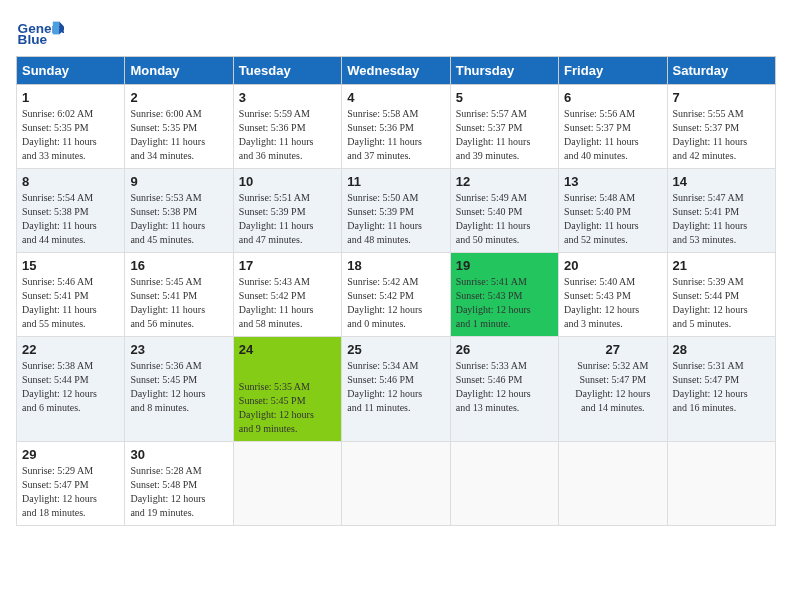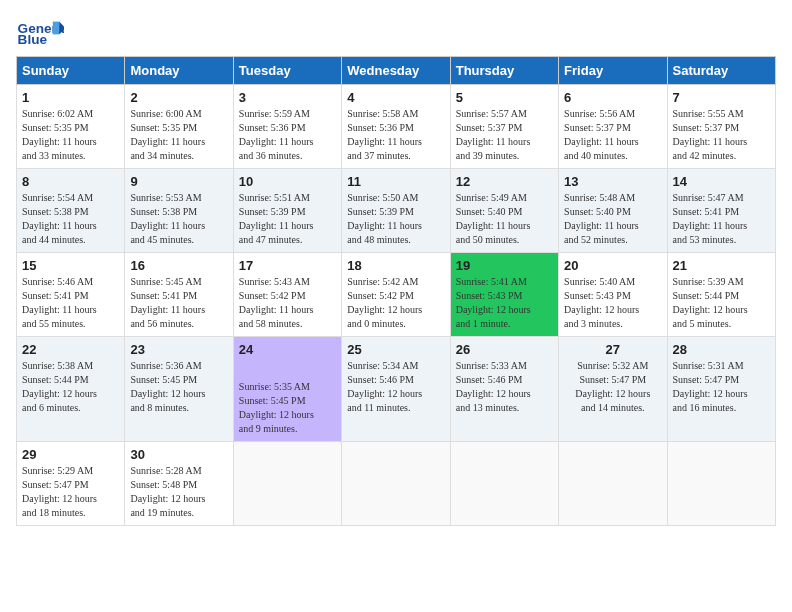--- a/index.html
+++ b/index.html
@@ -283,21 +283,21 @@
 Daylight: 12 hours
 and 6 minutes.</div>
         </td>
         <td style="background: rgb(238, 243, 248);">
           <span class="day-num">23</span>
           <div class="day-info" style="white-space: pre-line;">Sunrise: 5:36 AM
 Sunset: 5:45 PM
 Daylight: 12 hours
 and 8 minutes.</div>
         </td>
-        <td style="background: #c4b5fd;">
+        <td style="background: #84cc16;">
           <span class="day-num">24</span>
           <div class="day-info" style="white-space: pre-line; margin-top: 23px;">Sunrise: 5:35 AM
 Sunset: 5:45 PM
 Daylight: 12 hours
 and 9 minutes.</div>
         </td>
         <td style="background: rgb(238, 243, 248);">
           <span class="day-num">25</span>
           <div class="day-info" style="white-space: pre-line;">Sunrise: 5:34 AM
 Sunset: 5:46 PM

